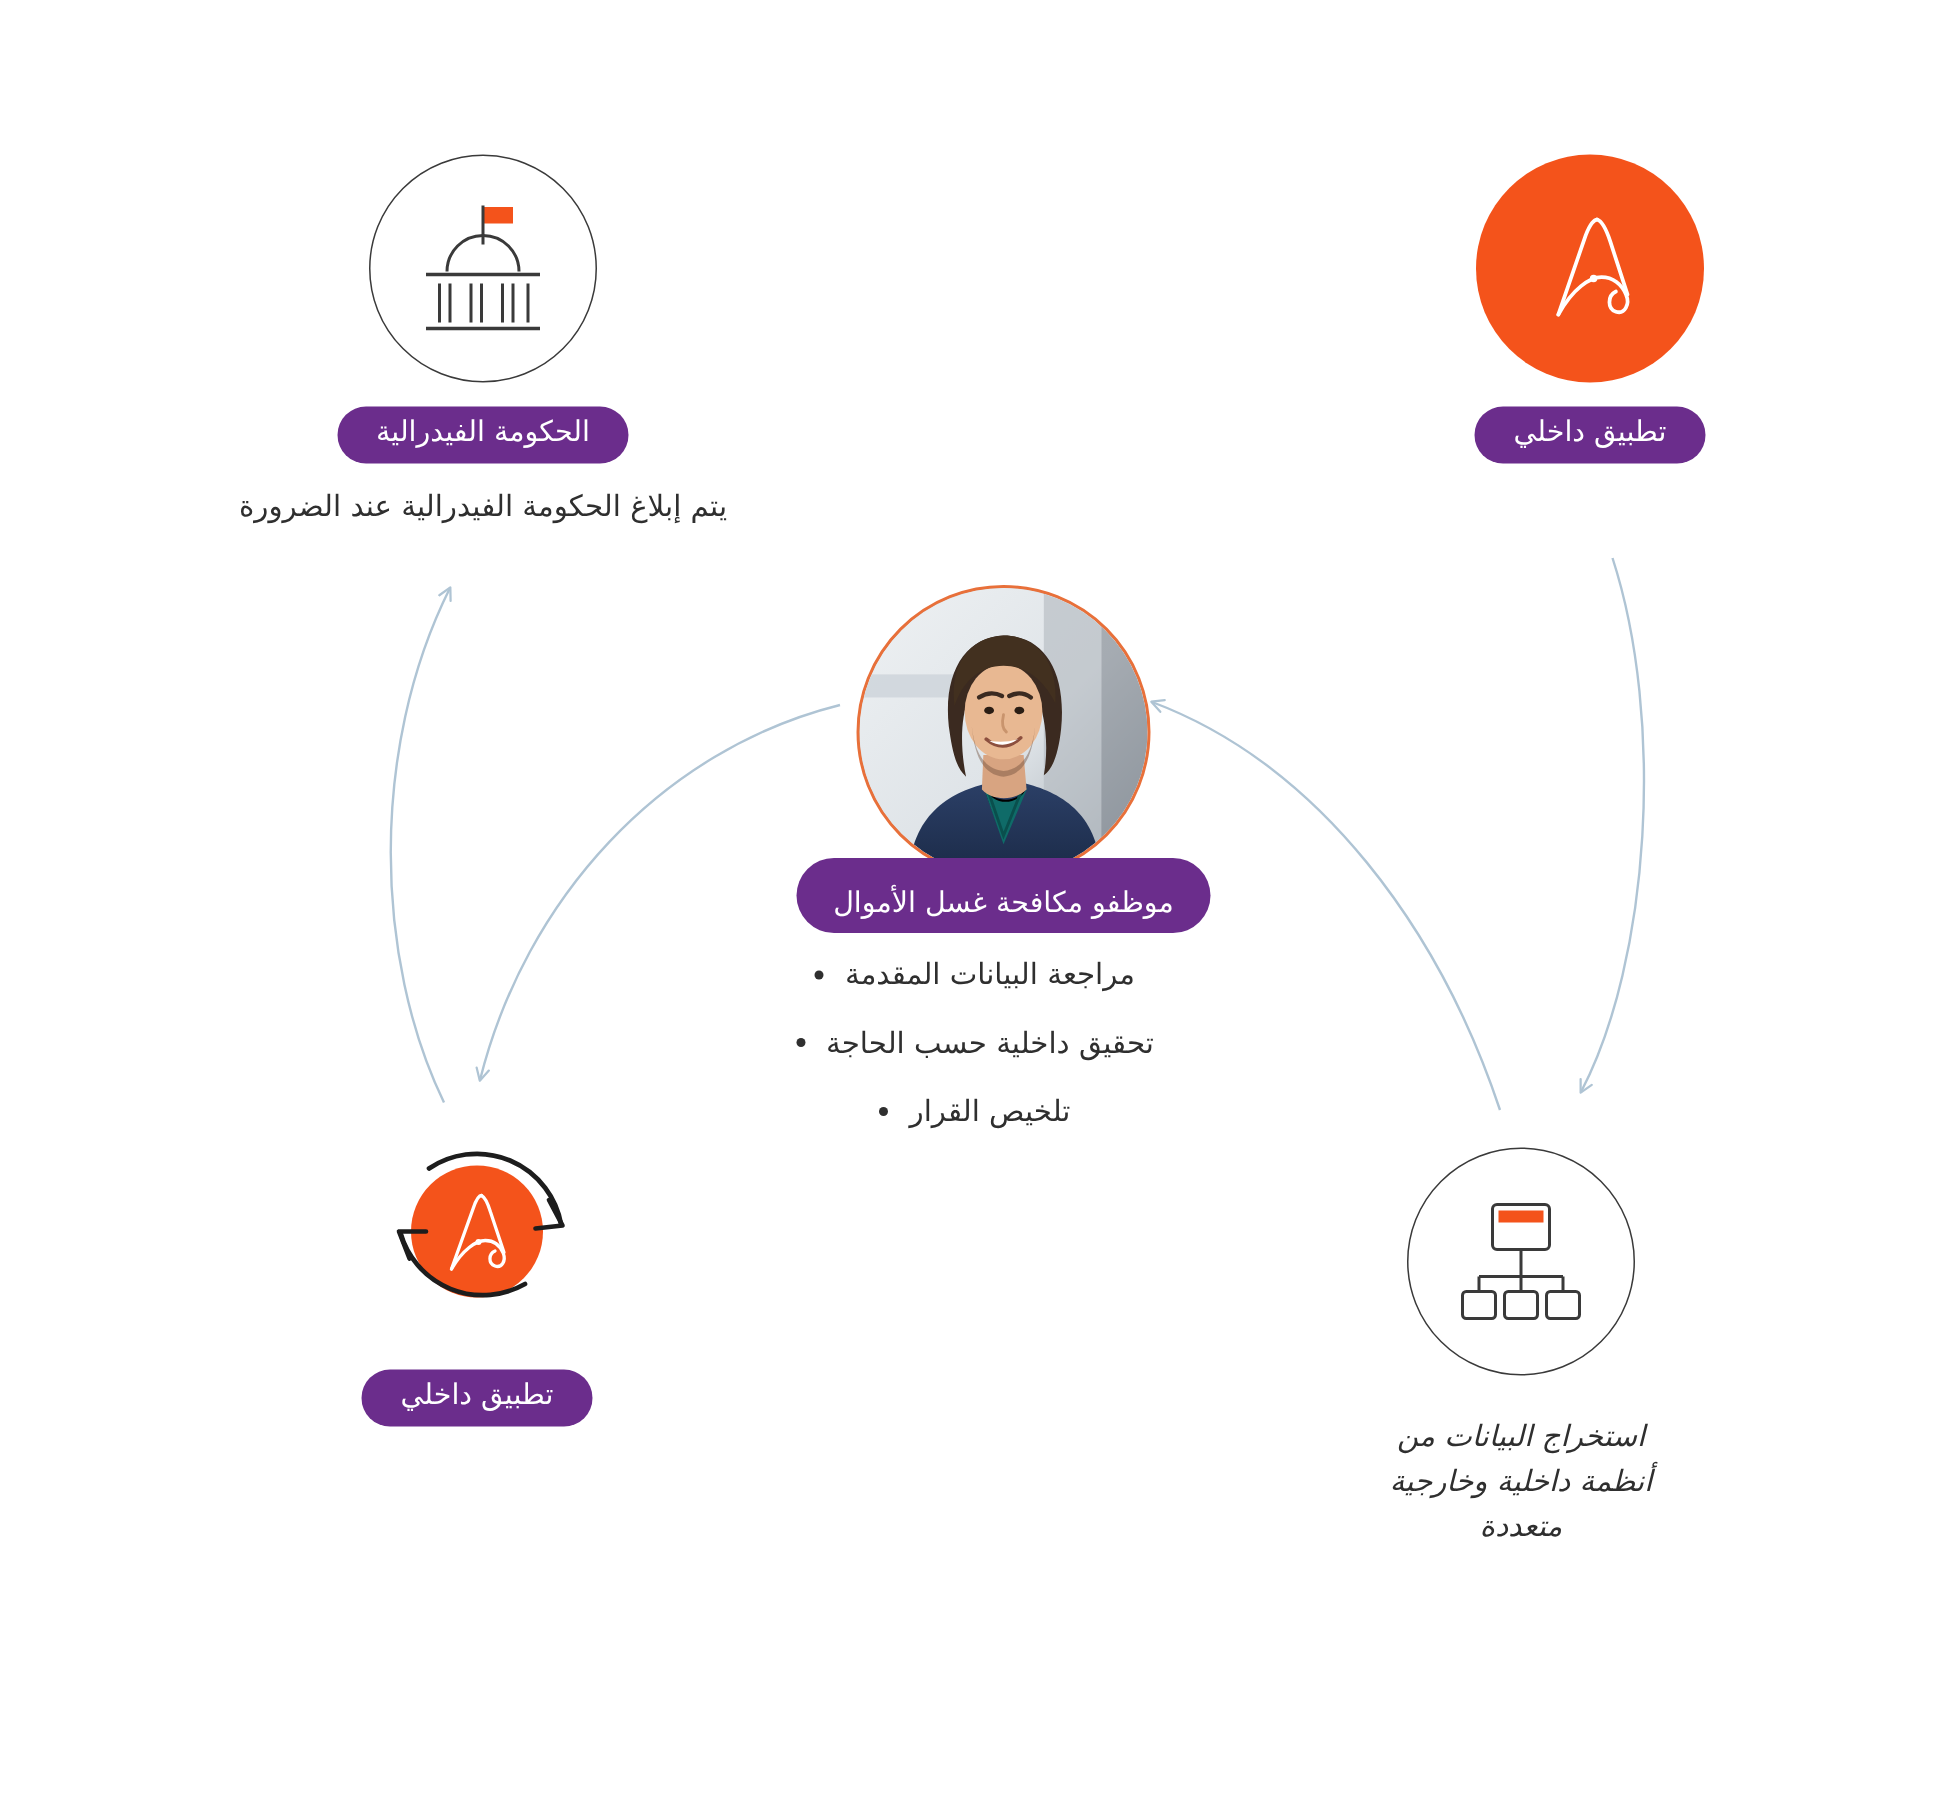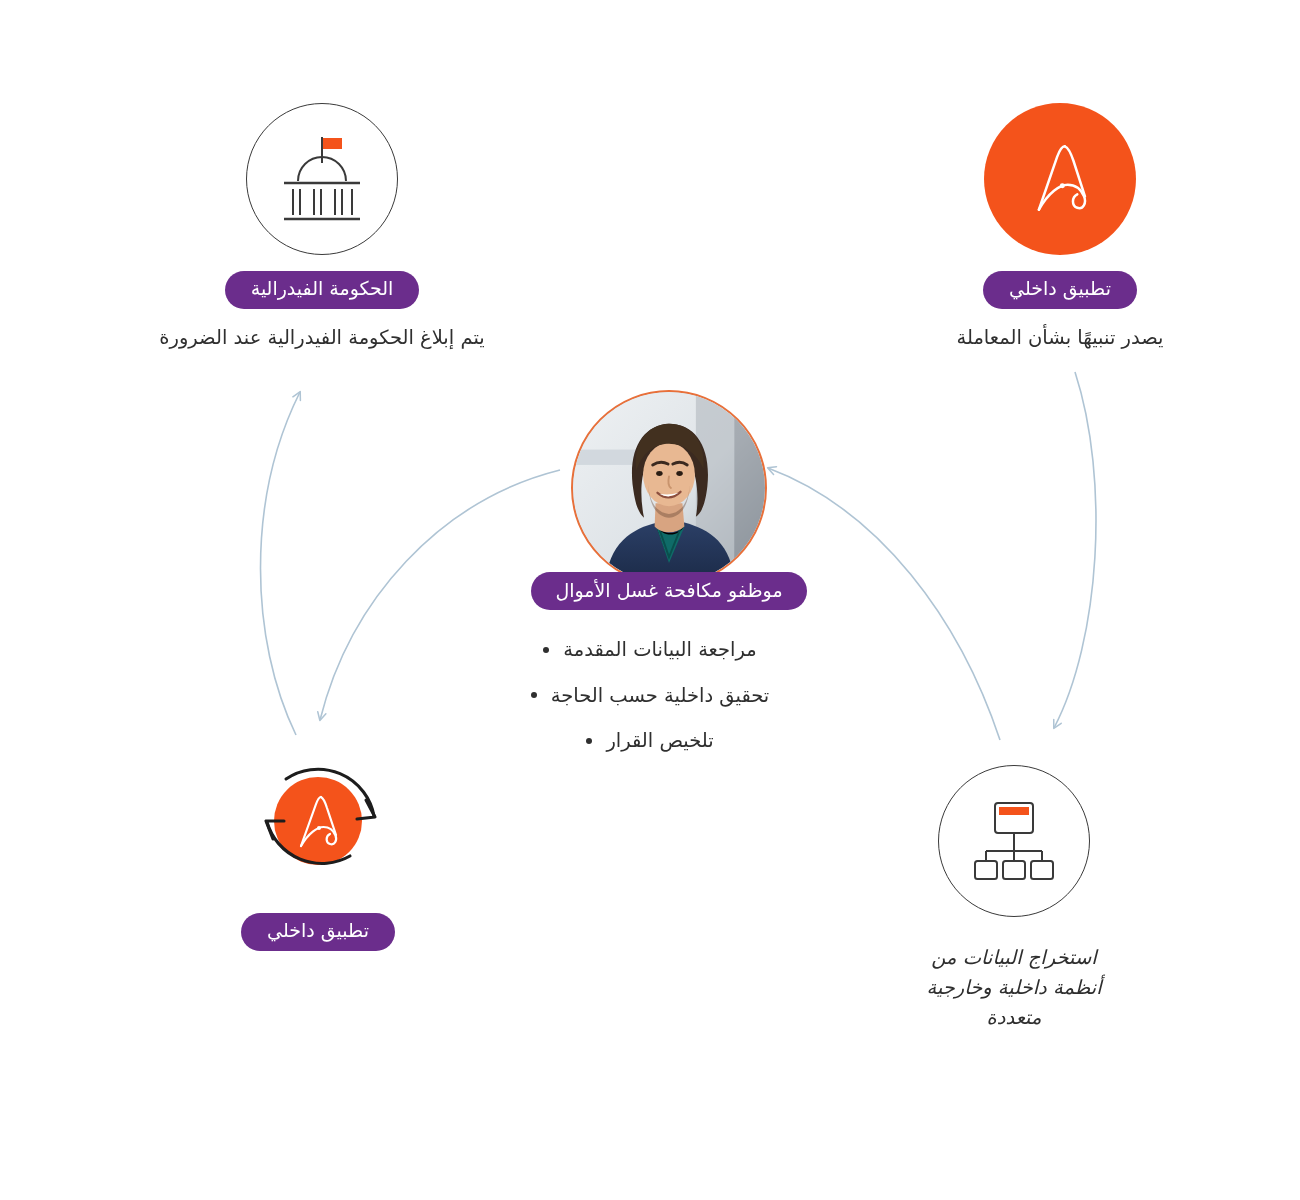--- a/index.html
+++ b/index.html
@@ -61,21 +61,21 @@
   .avatar-ring{
     width:196px;height:196px;border-radius:50%;
     border:2.5px solid #E8703A;
     overflow:hidden;position:relative;background:#d8dde2;
     box-sizing:border-box;
   }
   .avatar-art{position:absolute;inset:0;}
   .persona-badge{
     margin-top:-14px;position:relative;z-index:4;
     background:#6B2D8C;color:#fff;border-radius:999px;
-    padding:7px 24px 9px;font-size:19px;white-space:nowrap;
+    padding:19px 24px 9px;font-size:19px;white-space:nowrap;
   }
   #tasks{
     position:absolute;left:470px;top:640px;width:360px;
     text-align:right;direction:rtl;
   }
   #tasks ul{list-style:none;margin:0;padding:0;}
   #tasks li{
     font-size:19.5px;line-height:1.0;color:#2f2f2f;
     margin:0 0 26px 0;position:relative;padding-left:0;padding-right:0;
     display:flex;justify-content:center;align-items:center;gap:14px;
@@ -140,21 +140,20 @@
       <svg width="96" height="96" viewBox="0 0 100 100">
         <g fill="none" stroke="#ffffff" stroke-width="2.6" stroke-linecap="round" stroke-linejoin="round">
           <path d="M55,16 C53,16 50,19 47,27 L28,82"></path>
           <path d="M55,16 C58,17 61,22 64,31 L76,68"></path>
           <path d="M28,82 C38,64 50,56 58,56 C66,56 72,61 75,68 C78,75 74,82 68,80 C62,78 62,69 68,66"></path>
           <circle cx="52.5" cy="57" r="2.6" fill="#ffffff" stroke="none"></circle>
         </g>
       </svg>
     </div>
     <div class="badge">تطبيق داخلي</div>
-    <div class="caption">يصدر تنبيهًا بشأن المعاملة</div>
   </div>
 
   <div id="persona">
     <div class="avatar-ring">
       <svg class="avatar-art" viewBox="0 0 200 200" preserveAspectRatio="xMidYMid slice">
         <defs>
           <linearGradient id="bgGrad" x1="0" y1="0" x2="1" y2="1">
             <stop offset="0%" stop-color="#eef1f3"></stop>
             <stop offset="55%" stop-color="#dfe4e8"></stop>
             <stop offset="100%" stop-color="#9aa3ab"></stop>

